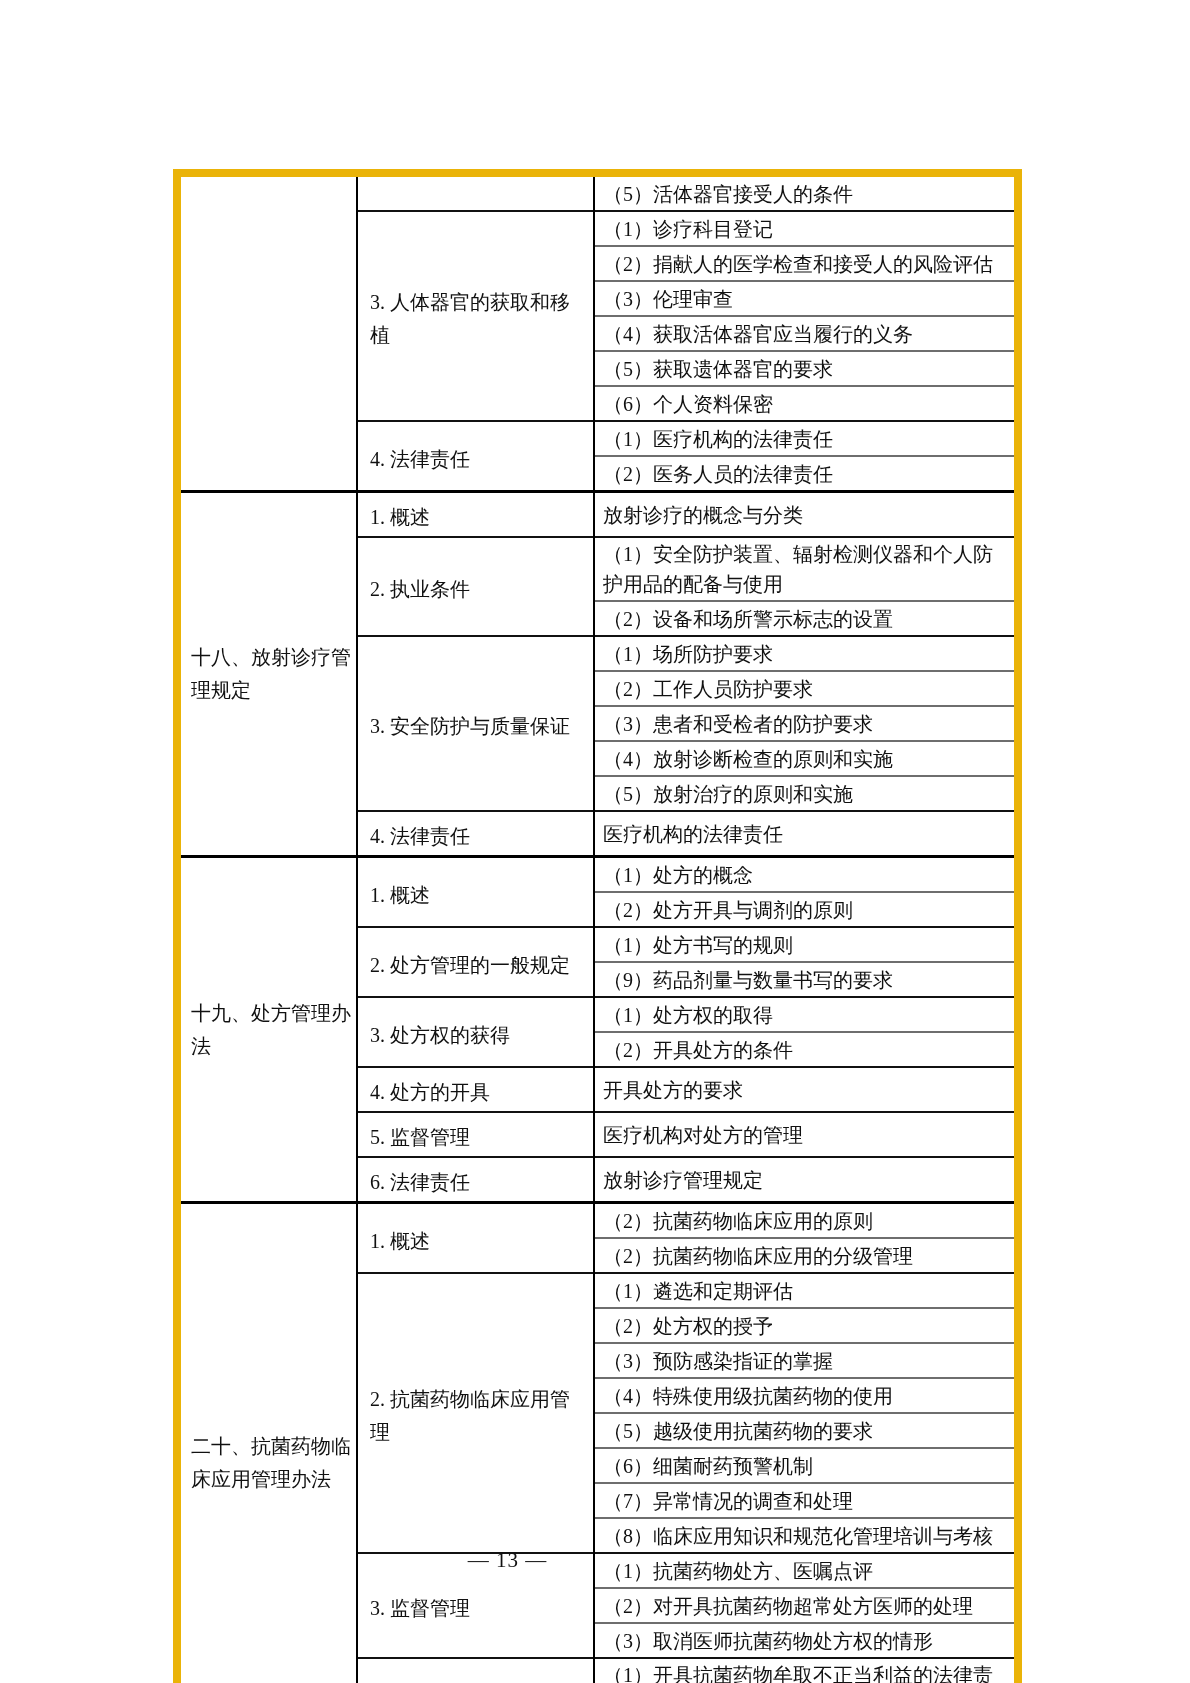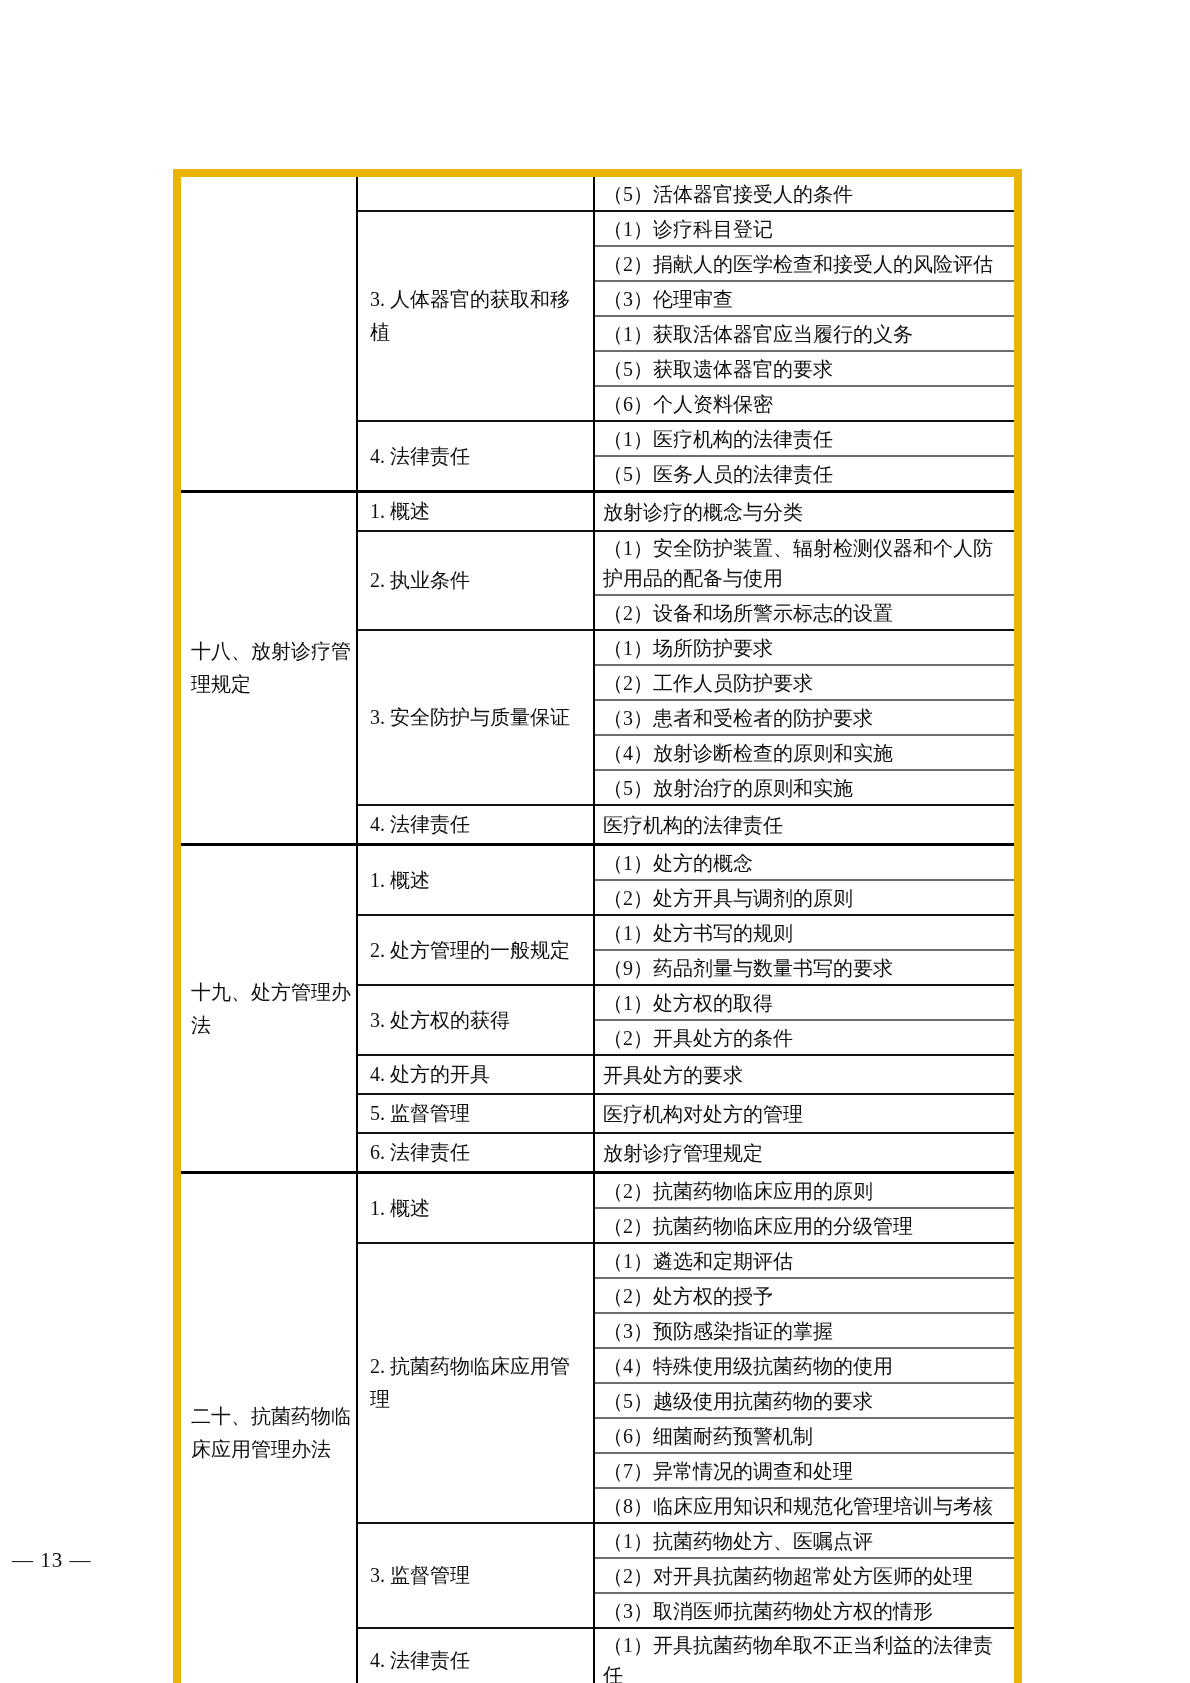--- a/index.html
+++ b/index.html
@@ -36,43 +36,43 @@
   }
   td.chapter-cell {
     border-right: 2px solid #000000;
     border-top: 3px solid #000000;
     padding: 2px 0 2px 10px;
     line-height: 33px;
   }
   td.topic-cell {
     border-right: 2px solid #000000;
     border-top: 2px solid #111111;
-    padding: 2px 14px 2px 12px;
+    padding: 8px 14px 2px 12px;
     line-height: 33px;
     border-radius: 30px;
   }
   td.detail-cell {
     height: 31px;
     line-height: 30px;
     padding: 1px 12px 1px 8px;
     border-top: 2px solid #6e6e6e;
   }
   tr.group-start td.detail-cell {
     border-top: 2px solid #111111;
   }
   tr.section-start td.detail-cell,
   tr.section-start td.topic-cell {
     border-top: 3px solid #000000;
   }
   .footer {
     position: absolute;
-    left: 12px;
+    left: 0;
     top: 1548px;
     width: 1015px;
-    text-align: left;
+    text-align: center;
     font-size: 21px;
     letter-spacing: 1px;
     color: #111111;
   }
 </style>
 </head>
 <body>
 
 <div class="page">
   <table class="syllabus">
@@ -91,34 +91,34 @@
           <td rowspan="6" class="topic-cell">3. 人体器官的获取和移植</td>
           <td class="detail-cell">（1）诊疗科目登记</td>
         </tr>
         <tr class="item-row">
           <td class="detail-cell">（2）捐献人的医学检查和接受人的风险评估</td>
         </tr>
         <tr class="item-row">
           <td class="detail-cell">（3）伦理审查</td>
         </tr>
         <tr class="item-row">
-          <td class="detail-cell">（1）获取活体器官应当履行的义务</td>
+          <td class="detail-cell">（4）获取活体器官应当履行的义务</td>
         </tr>
         <tr class="item-row">
           <td class="detail-cell">（5）获取遗体器官的要求</td>
         </tr>
         <tr class="item-row">
           <td class="detail-cell">（6）个人资料保密</td>
         </tr>
         <tr class="item-row group-start">
           <td rowspan="2" class="topic-cell">4. 法律责任</td>
           <td class="detail-cell">（1）医疗机构的法律责任</td>
         </tr>
         <tr class="item-row">
-          <td class="detail-cell">（5）医务人员的法律责任</td>
+          <td class="detail-cell">（2）医务人员的法律责任</td>
         </tr>
         <tr class="item-row group-start section-start">
           <td rowspan="9" class="chapter-cell">十八、放射诊疗管理规定</td>
           <td rowspan="1" class="topic-cell">1. 概述</td>
           <td class="detail-cell">放射诊疗的概念与分类</td>
         </tr>
         <tr class="item-row group-start">
           <td rowspan="2" class="topic-cell">2. 执业条件</td>
           <td class="detail-cell">（1）安全防护装置、辐射检测仪器和个人防护用品的配备与使用</td>
         </tr>

